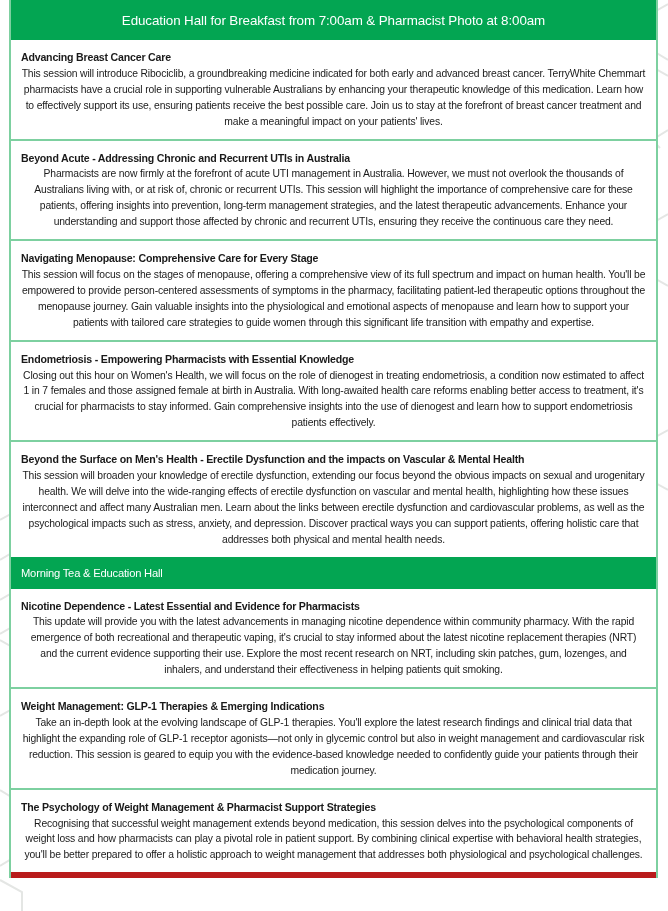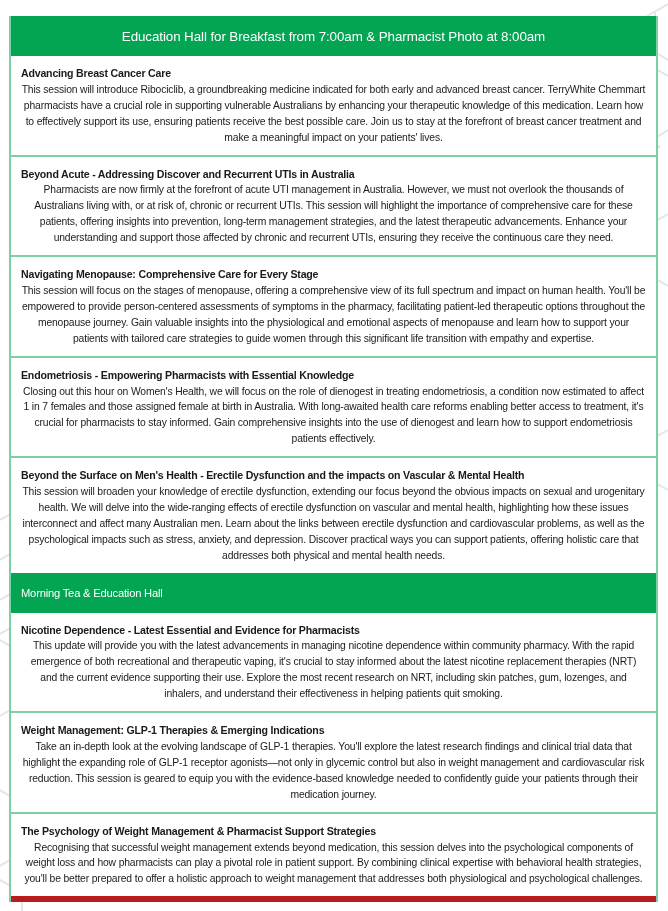--- a/index.html
+++ b/index.html
@@ -16,21 +16,21 @@
       color: #1a1a1a;
     }
     .bg-pattern {
       position: absolute;
       inset: 0;
       z-index: 0;
     }
     .schedule {
       position: absolute;
       left: 9px;
-      top: 16px;
+      top: 0;
       width: 649px;
       z-index: 1;
       background: #ffffff;
       border-left: 2px solid #7dd0a0;
       border-right: 2px solid #7dd0a0;
       box-sizing: border-box;
     }
     .banner {
       background: #03a552;
       color: #ffffff;
@@ -38,21 +38,21 @@
     }
     .banner.primary {
       height: 40px;
       display: flex;
       align-items: center;
       justify-content: center;
       font-size: 13.4px;
       letter-spacing: -0.1px;
     }
     .banner.secondary {
-      height: 40px;
+      height: 32px;
       display: flex;
       align-items: center;
       padding-left: 10px;
       font-size: 11.2px;
       letter-spacing: -0.2px;
     }
     .session {
       padding: 10px 10px 9px 10px;
       border-bottom: 2px solid #7dd0a0;
       box-sizing: border-box;
@@ -95,21 +95,21 @@
   <div class="banner primary">
     <span>Education Hall for Breakfast from 7:00am &amp; Pharmacist Photo at 8:00am</span>
   </div>
 
   <div class="session">
     <span class="session-title">Advancing Breast Cancer Care</span>
     <span class="session-desc">This session will introduce Ribociclib, a groundbreaking medicine indicated for both early and advanced breast cancer. TerryWhite Chemmart pharmacists have a crucial role in supporting vulnerable Australians by enhancing your therapeutic knowledge of this medication. Learn how to effectively support its use, ensuring patients receive the best possible care. Join us to stay at the forefront of breast cancer treatment and make a meaningful impact on your patients' lives.</span>
   </div>
 
   <div class="session">
-    <span class="session-title">Beyond Acute - Addressing Discover and Recurrent UTIs in Australia</span>
+    <span class="session-title">Beyond Acute - Addressing Chronic and Recurrent UTIs in Australia</span>
     <span class="session-desc">Pharmacists are now firmly at the forefront of acute UTI management in Australia. However, we must not overlook the thousands of Australians living with, or at risk of, chronic or recurrent UTIs. This session will highlight the importance of comprehensive care for these patients, offering insights into prevention, long-term management strategies, and the latest therapeutic advancements. Enhance your understanding and support those affected by chronic and recurrent UTIs, ensuring they receive the continuous care they need.</span>
   </div>
 
   <div class="session">
     <span class="session-title">Navigating Menopause: Comprehensive Care for Every Stage</span>
     <span class="session-desc">This session will focus on the stages of menopause, offering a comprehensive view of its full spectrum and impact on human health. You'll be empowered to provide person-centered assessments of symptoms in the pharmacy, facilitating patient-led therapeutic options throughout the menopause journey. Gain valuable insights into the physiological and emotional aspects of menopause and learn how to support your patients with tailored care strategies to guide women through this significant life transition with empathy and expertise.</span>
   </div>
 
   <div class="session">
     <span class="session-title">Endometriosis - Empowering Pharmacists with Essential Knowledge</span>

